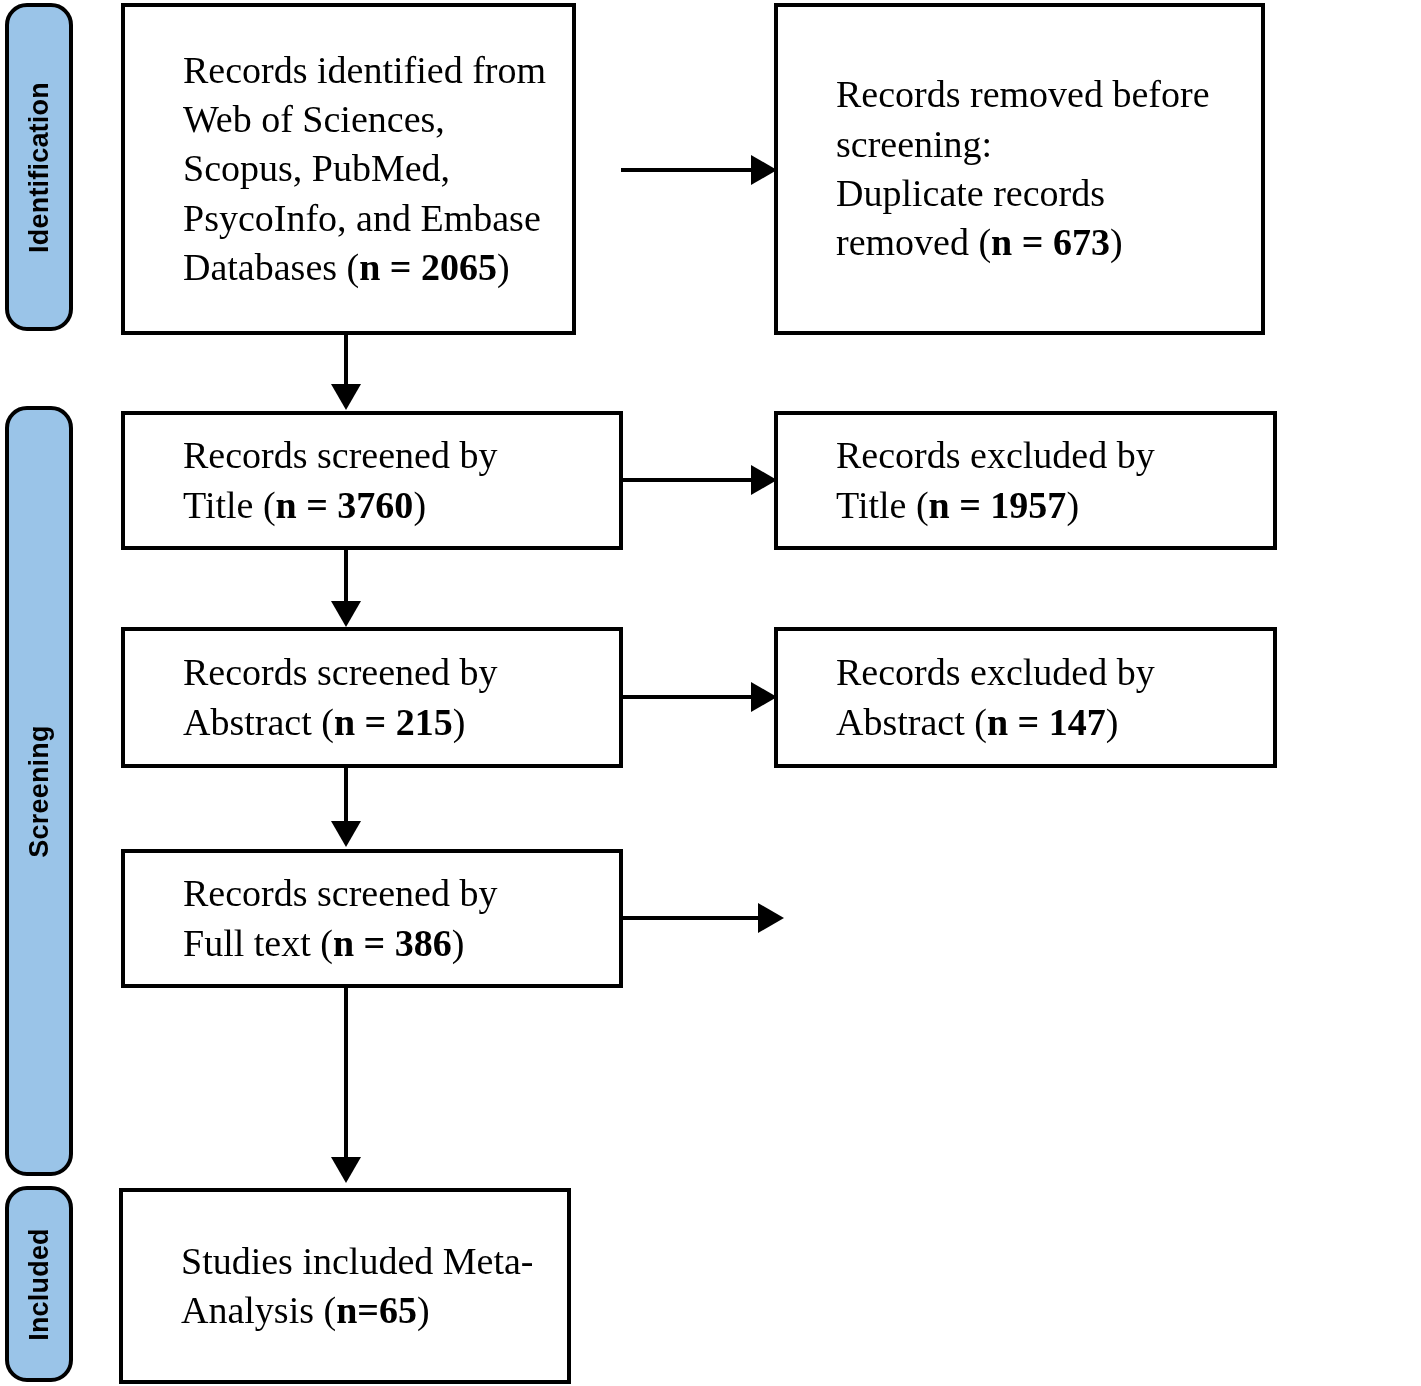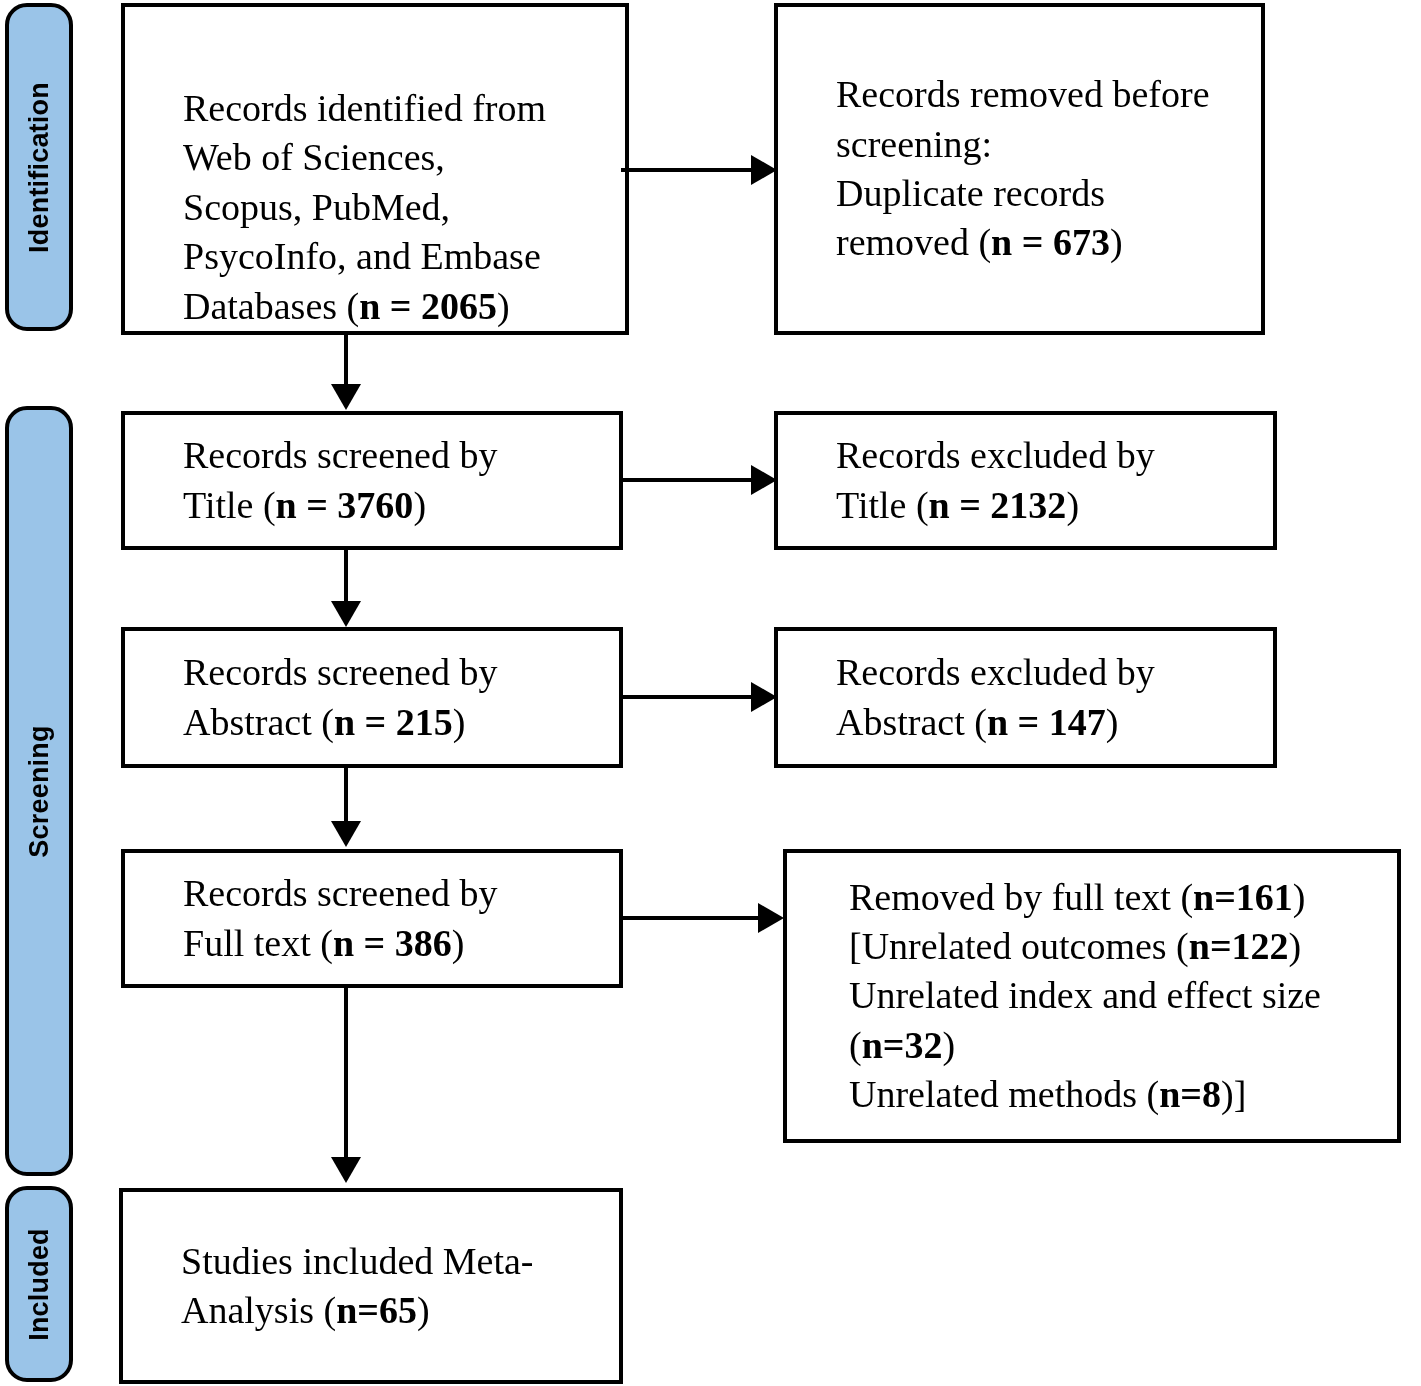--- a/index.html
+++ b/index.html
@@ -99,21 +99,21 @@
   </div>
 
   <div class="stage-label" style="left:5px; top:406px; width:68px; height:770px;">
     <span>Screening</span>
   </div>
 
   <div class="stage-label" style="left:5px; top:1186px; width:68px; height:196px;">
     <span>Included</span>
   </div>
 
-  <div class="flow-box" style="left:121px; top:3px; width:508px; height:332px;align-items:flex-end;">
+  <div class="flow-box" style="left:121px; top:3px; width:455px; height:332px;">
     <span class="box-text">Records identified from
 Web of Sciences,
 Scopus, PubMed,
 PsycoInfo, and Embase
 Databases (<b>n = 2065</b>)</span>
   </div>
 
   <div class="flow-box" style="left:774px; top:3px; width:491px; height:332px;">
     <span class="box-text">Records removed before
 screening:
@@ -127,21 +127,21 @@
   <div class="conn-v" style="left:344px; top:333px; width:4px; height:53px;"></div>
   <div class="arrow-down" style="left:331px; top:384px;"></div>
 
   <div class="flow-box" style="left:121px; top:411px; width:502px; height:139px;">
     <span class="box-text">Records screened by
 Title (<b>n = 3760</b>)</span>
   </div>
 
   <div class="flow-box" style="left:774px; top:411px; width:503px; height:139px;">
     <span class="box-text">Records excluded by
-Title (<b>n = 2132</b>)</span>
+Title (<b>n = 1957</b>)</span>
   </div>
 
   <div class="conn-h" style="left:621px; top:478px; width:132px;"></div>
   <div class="arrow-right" style="left:751px; top:465px;"></div>
 
   <div class="conn-v" style="left:344px; top:548px; width:4px; height:55px;"></div>
   <div class="arrow-down" style="left:331px; top:601px;"></div>
 
   <div class="flow-box" style="left:121px; top:627px; width:502px; height:141px;">
     <span class="box-text">Records screened by
@@ -157,32 +157,25 @@
   <div class="arrow-right" style="left:751px; top:682px;"></div>
 
   <div class="conn-v" style="left:344px; top:766px; width:4px; height:57px;"></div>
   <div class="arrow-down" style="left:331px; top:821px;"></div>
 
   <div class="flow-box" style="left:121px; top:849px; width:502px; height:139px;">
     <span class="box-text">Records screened by
 Full text (<b>n = 386</b>)</span>
   </div>
 
-  <div class="flow-box wide-pad" style="left:783px; top:849px; width:618px; height:294px;">
-    <span class="box-text">Removed by full text (<b>n=161</b>)
-[Unrelated outcomes (<b>n=122</b>)
-Unrelated index and effect size
-(<b>n=32</b>)
-Unrelated methods (<b>n=8</b>)]</span>
-  </div>
 
   <div class="conn-h" style="left:621px; top:916px; width:141px;"></div>
   <div class="arrow-right" style="left:758px; top:903px;"></div>
 
   <div class="conn-v" style="left:344px; top:986px; width:4px; height:173px;"></div>
   <div class="arrow-down" style="left:331px; top:1157px;"></div>
 
-  <div class="flow-box" style="left:119px; top:1188px; width:504px; height:196px;">
+  <div class="flow-box" style="left:119px; top:1188px; width:452px; height:196px;">
     <span class="box-text">Studies included Meta-
 Analysis (<b>n=65</b>)</span>
   </div>
 
 </div>
 
 </body></html>

